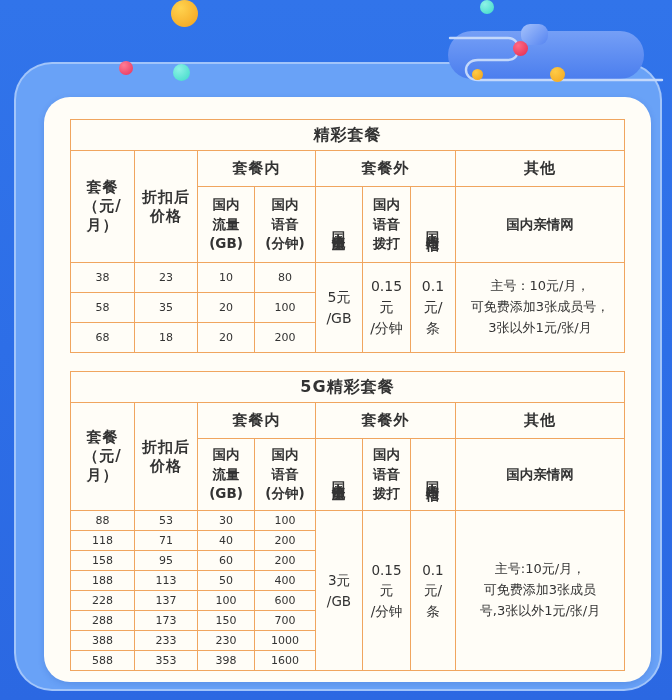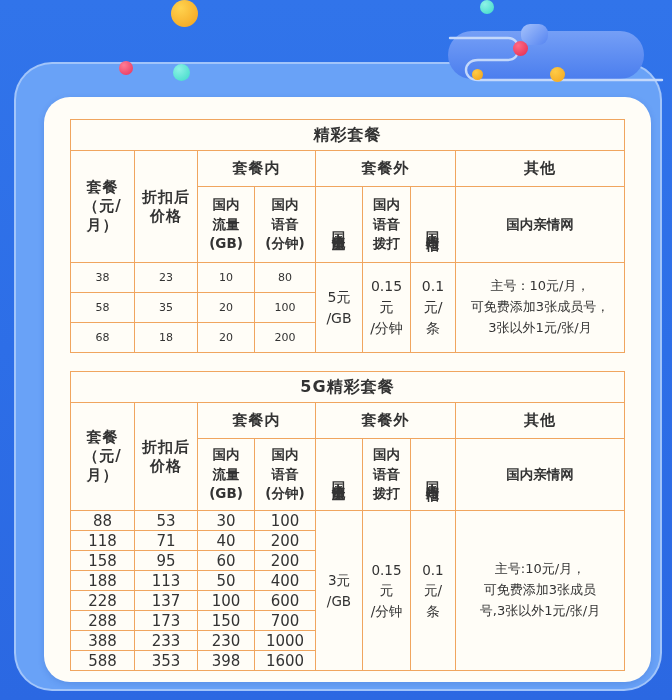--- a/index.html
+++ b/index.html
@@ -61,21 +61,21 @@
   table.t1{margin-bottom:18px;}
   .price th,.price td{border:1.6px solid var(--table-border,#f0a55f);
               text-align:center;vertical-align:middle;padding:0 2px;
               white-space:pre-line;font-weight:400;box-sizing:border-box;}
   .price .title-row th{height:31px;font-size:16px;font-weight:700;letter-spacing:1px;}
   .price .group-row th{height:36px;font-size:15px;font-weight:700;letter-spacing:1px;}
   .price .head th{font-weight:700;}
   .t1 .sub-row th{height:76px;font-size:13.5px;line-height:1.45;}
   .t2 .sub-row th{height:72px;font-size:13.5px;line-height:1.45;}
   .t1 .data-row td{height:30px;font-size:11px;}
-  .t2 .data-row td{height:20px;font-size:15px;}
+  .t2 .data-row td{height:20px;font-size:11px;}
   .c-bold{font-weight:bold;}
   .rate{font-size:14px !important;line-height:1.5;}
   .t2 .rate{font-size:13.5px !important;}
   .note{font-size:13px !important;font-weight:bold;line-height:1.6;}
   .vert{writing-mode:vertical-rl;text-orientation:upright;display:inline-block;
         line-height:1.05;letter-spacing:2px;margin:0 auto;}
 </style>
 </head>
 <body>
 

